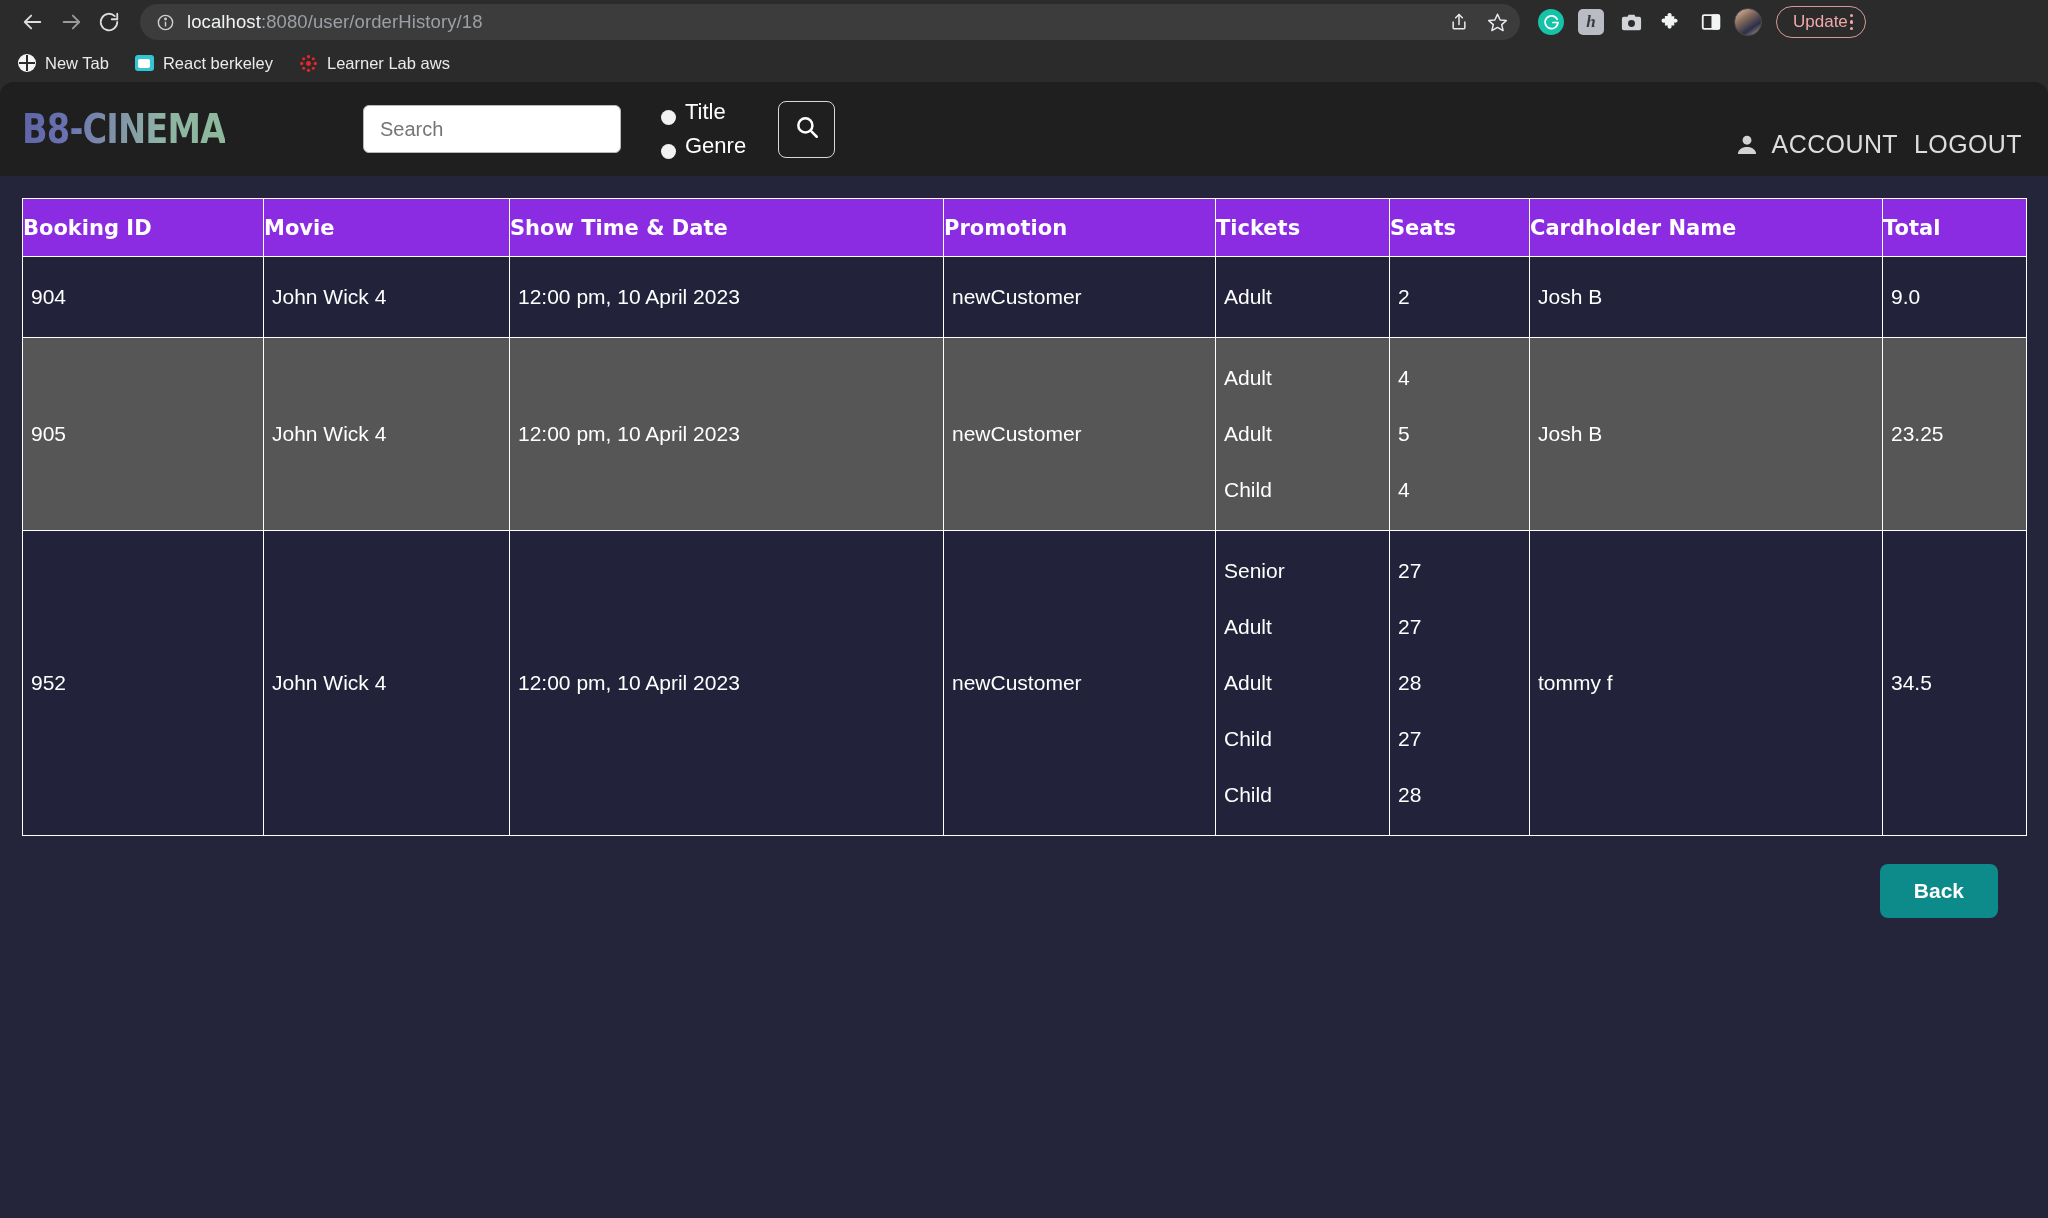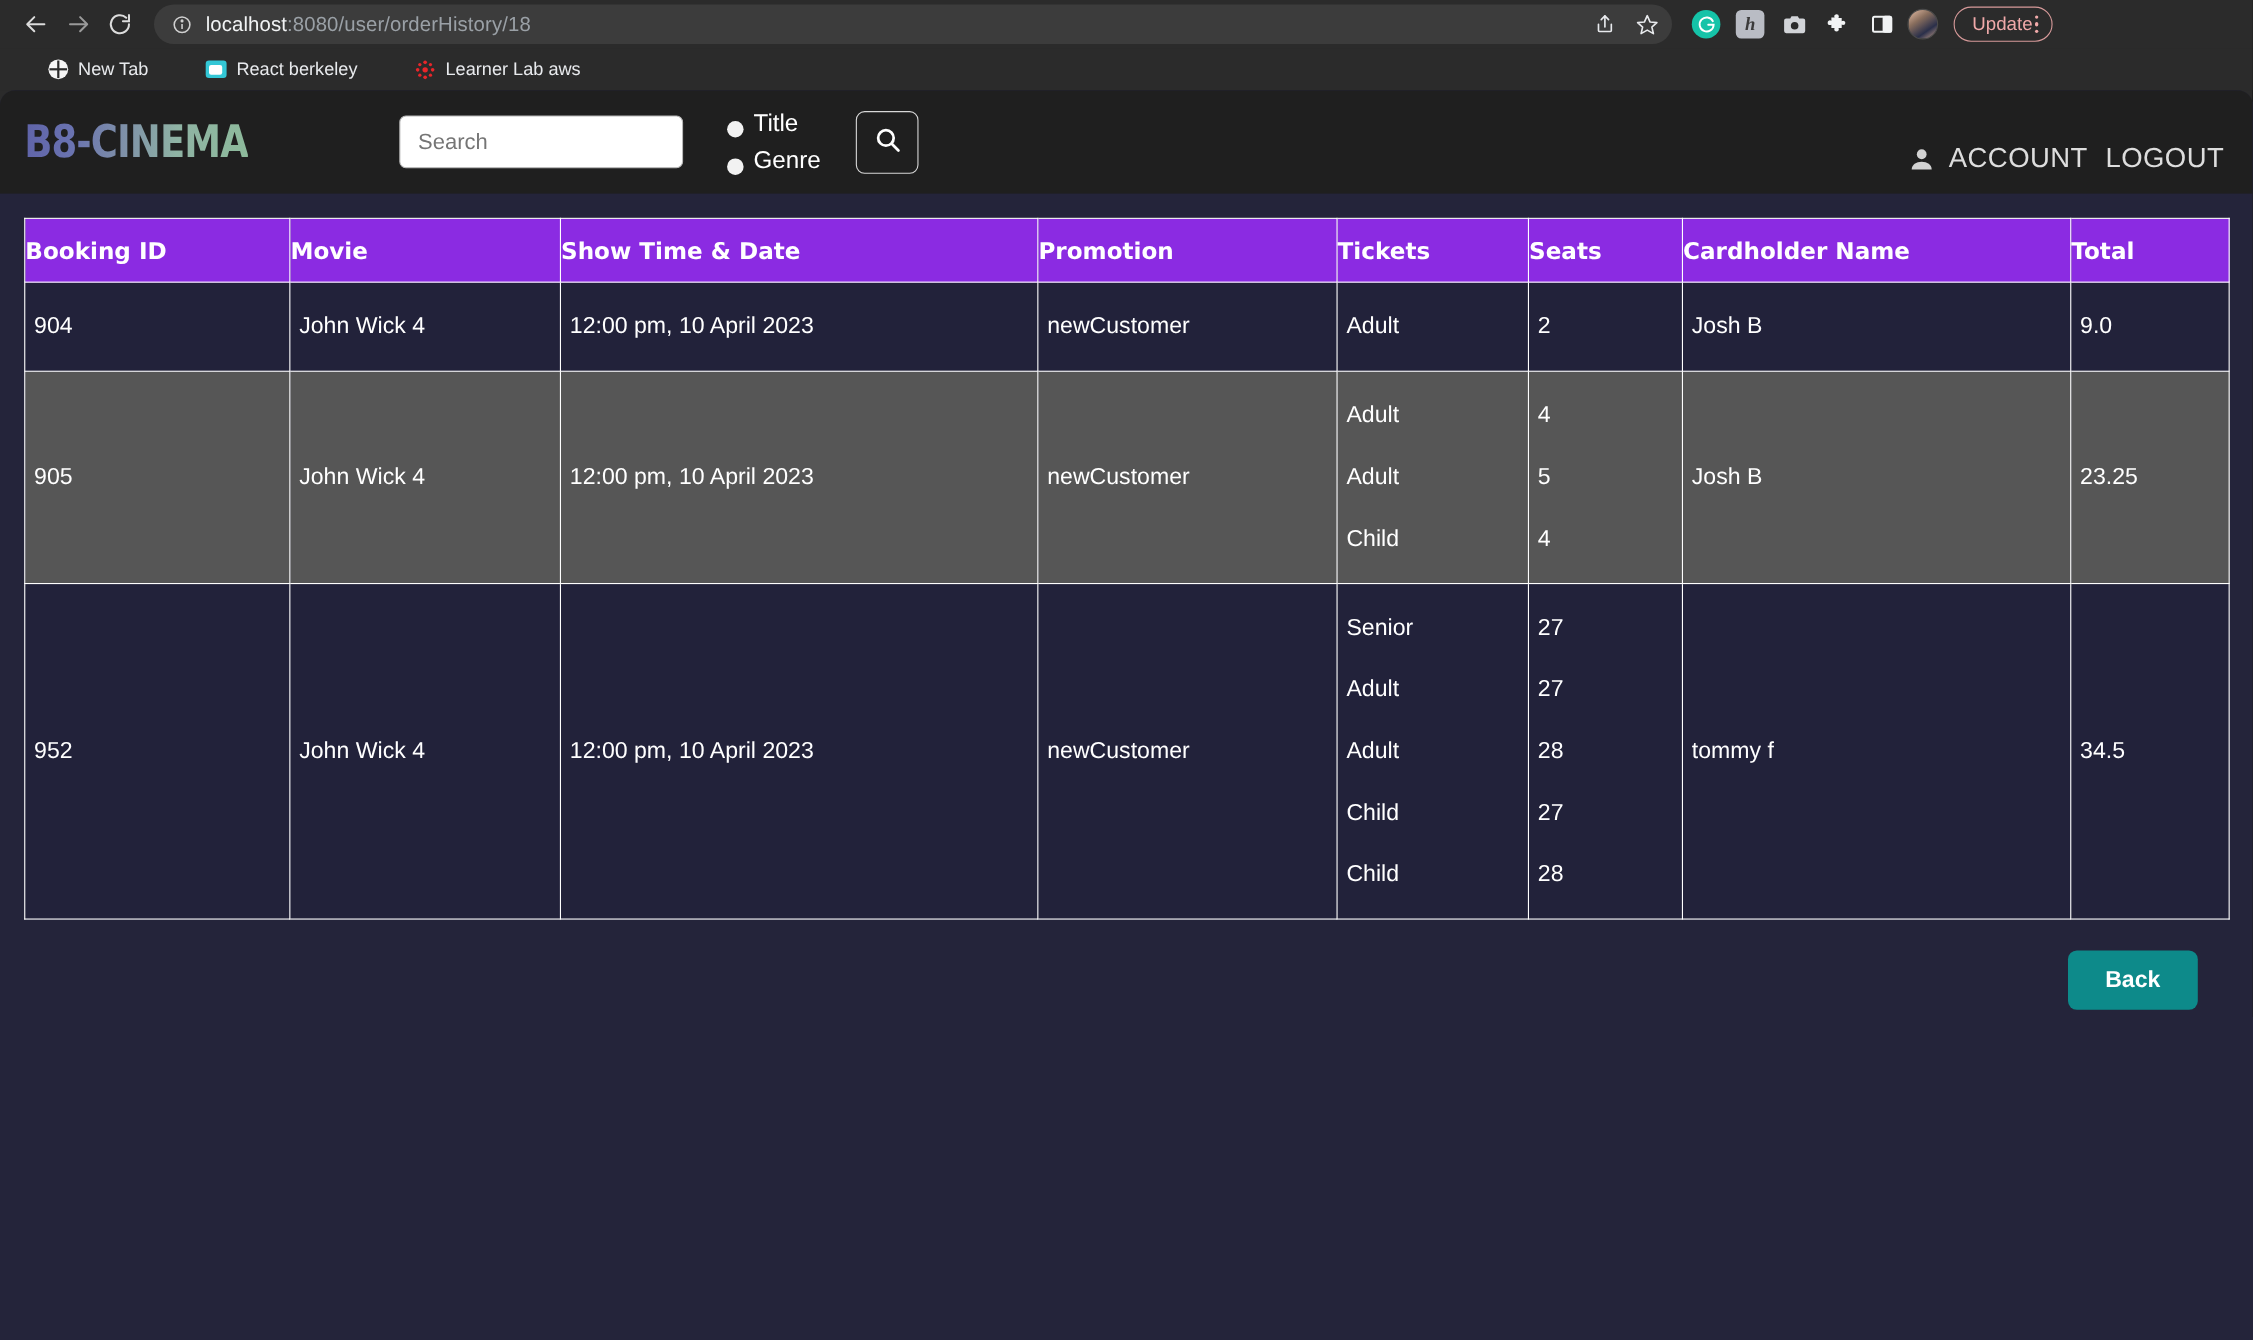--- a/index.html
+++ b/index.html
@@ -107,21 +107,21 @@
   
   .bookmarks {
     height: 38px;
     background: #2b2b2b;
     display: flex;
     align-items: center;
     padding: 0 18px;
     gap: 26px;
     flex: 0 0 auto;
   }
-  .bm { display: flex; align-items: center; gap: 9px; margin-left: 26px; }
+  .bm { display: flex; align-items: center; gap: 9px; }
   .bm-label { color: #e8eaed; font-size: 16.5px; }
   .bm-globe {
     width: 18px; height: 18px; border-radius: 50%;
     background: #f5f5f5; position: relative; display:block;
   }
   .bm-globe::before, .bm-globe::after {
     content:''; position:absolute; background:#2b2b2b;
   }
   .bm-globe::before { left:8px; top:1px; width:1.6px; height:16px; }
   .bm-globe::after { left:1px; top:8px; width:16px; height:1.6px; }

